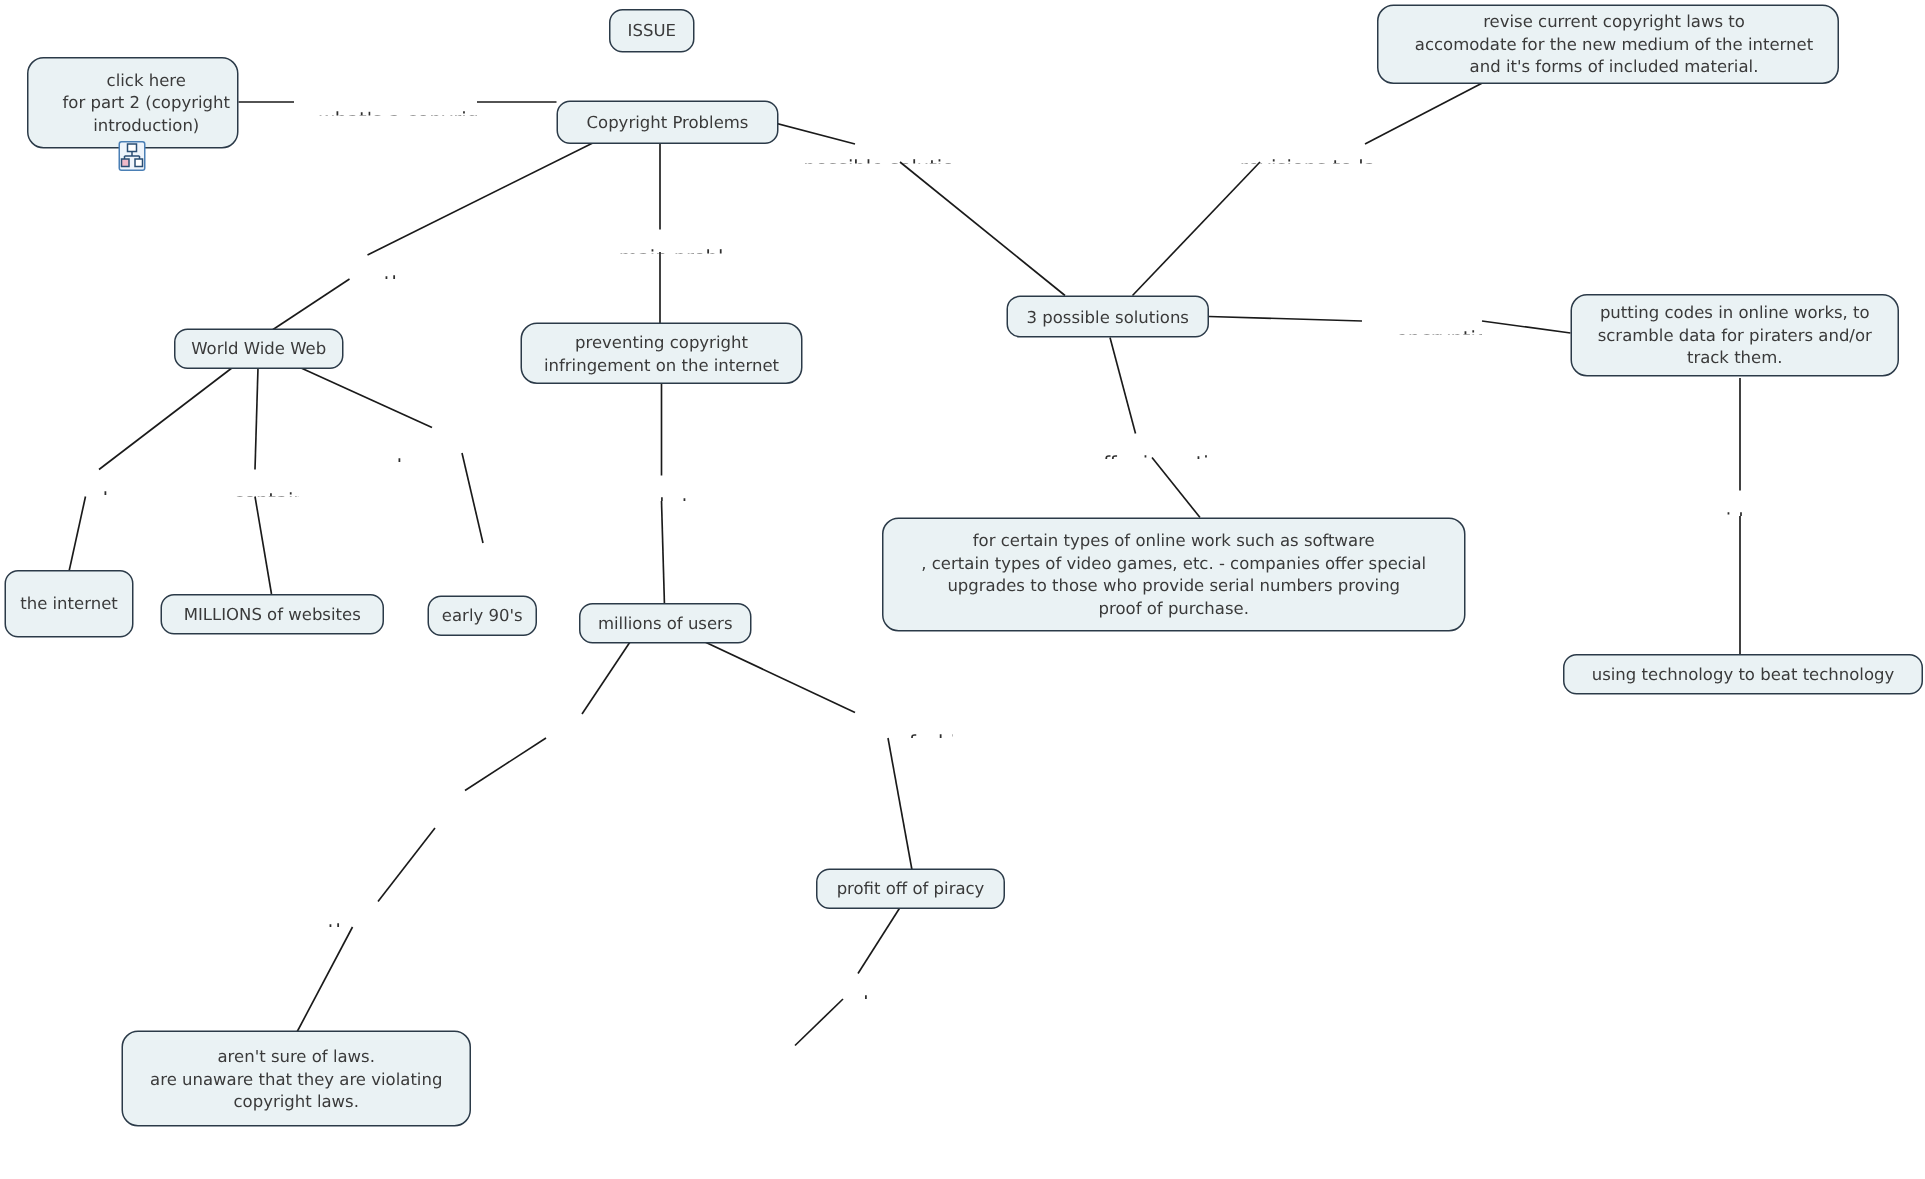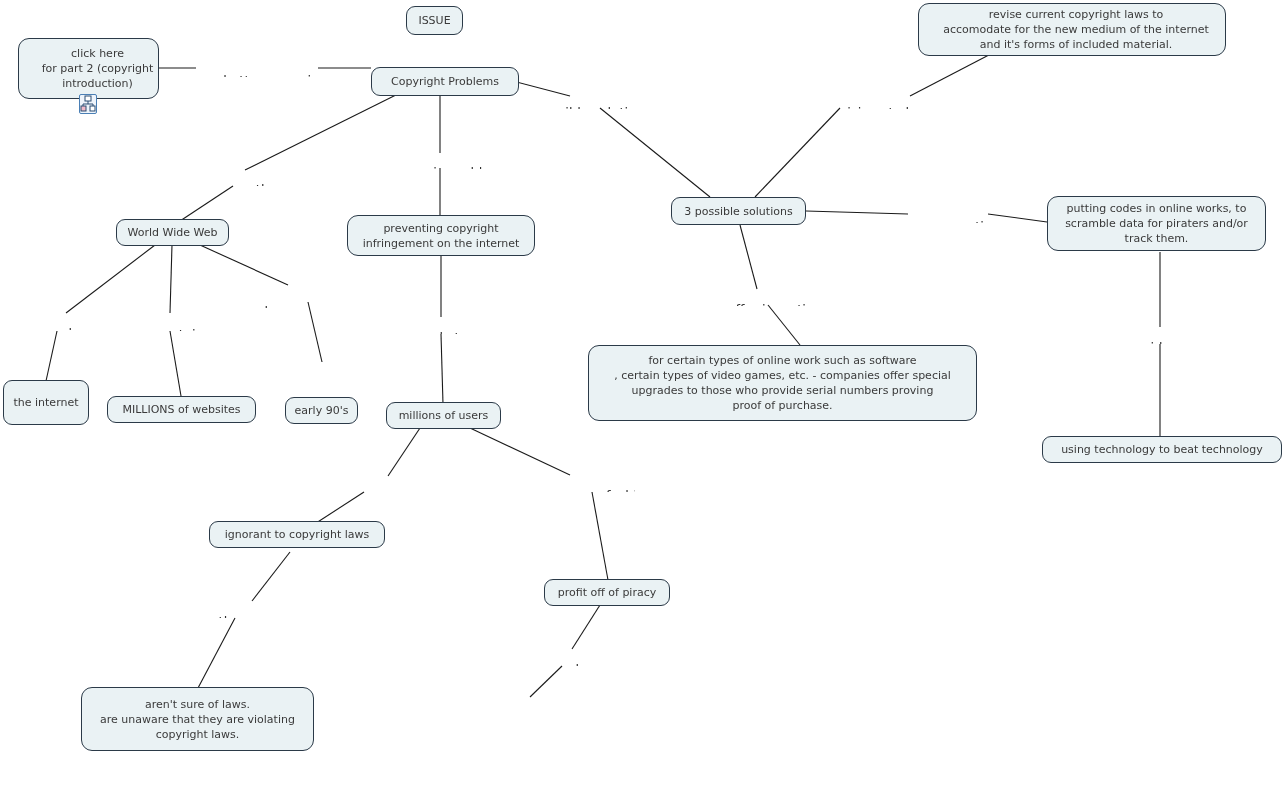--- a/index.html
+++ b/index.html
@@ -198,23 +198,20 @@
   </div>
 
   <div class="node" style="left:386px; top:402px; width:115px; height:27px;">
     <span>millions of users</span>
   </div>
 
   <div class="node" style="left:1042px; top:436px; width:240px; height:27px;">
     <span>using technology to beat technology</span>
   </div>
 
-  <div class="node" style="left:209px; top:521px; width:176px; height:27px;">
-    <span>ignorant to copyright laws</span>
-  </div>
 
   <div class="node" style="left:544px; top:579px; width:126px; height:27px;">
     <span>profit off of piracy</span>
   </div>
 
   <div class="node tall" style="left:81px; top:687px; width:233px; height:64px;">
     <span>aren't sure of laws.
 are unaware that they are violating
 copyright laws.</span>
   </div>

